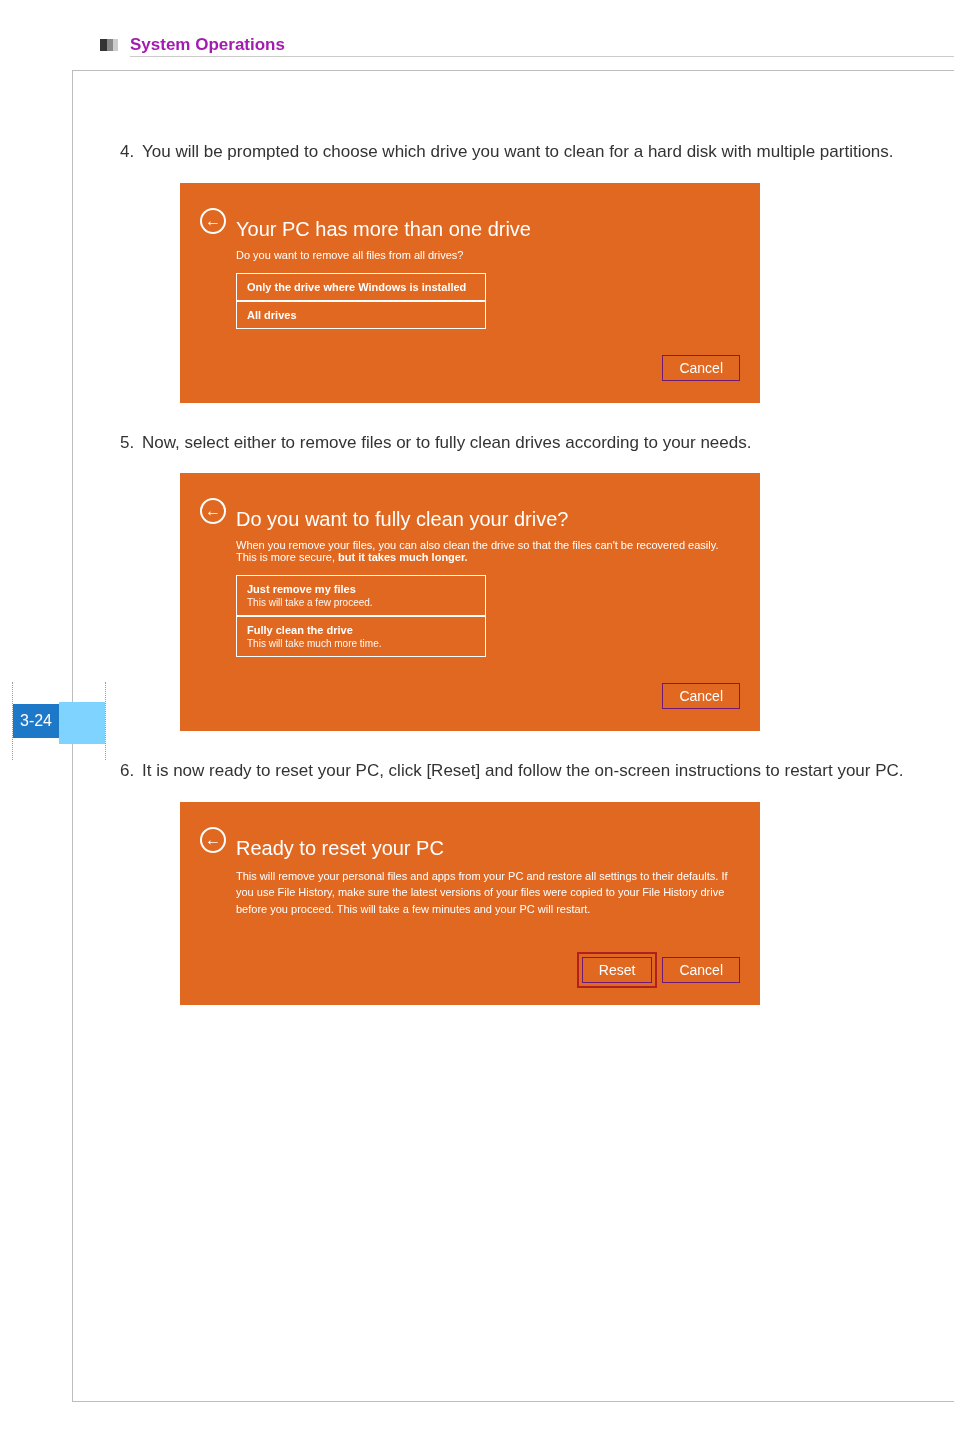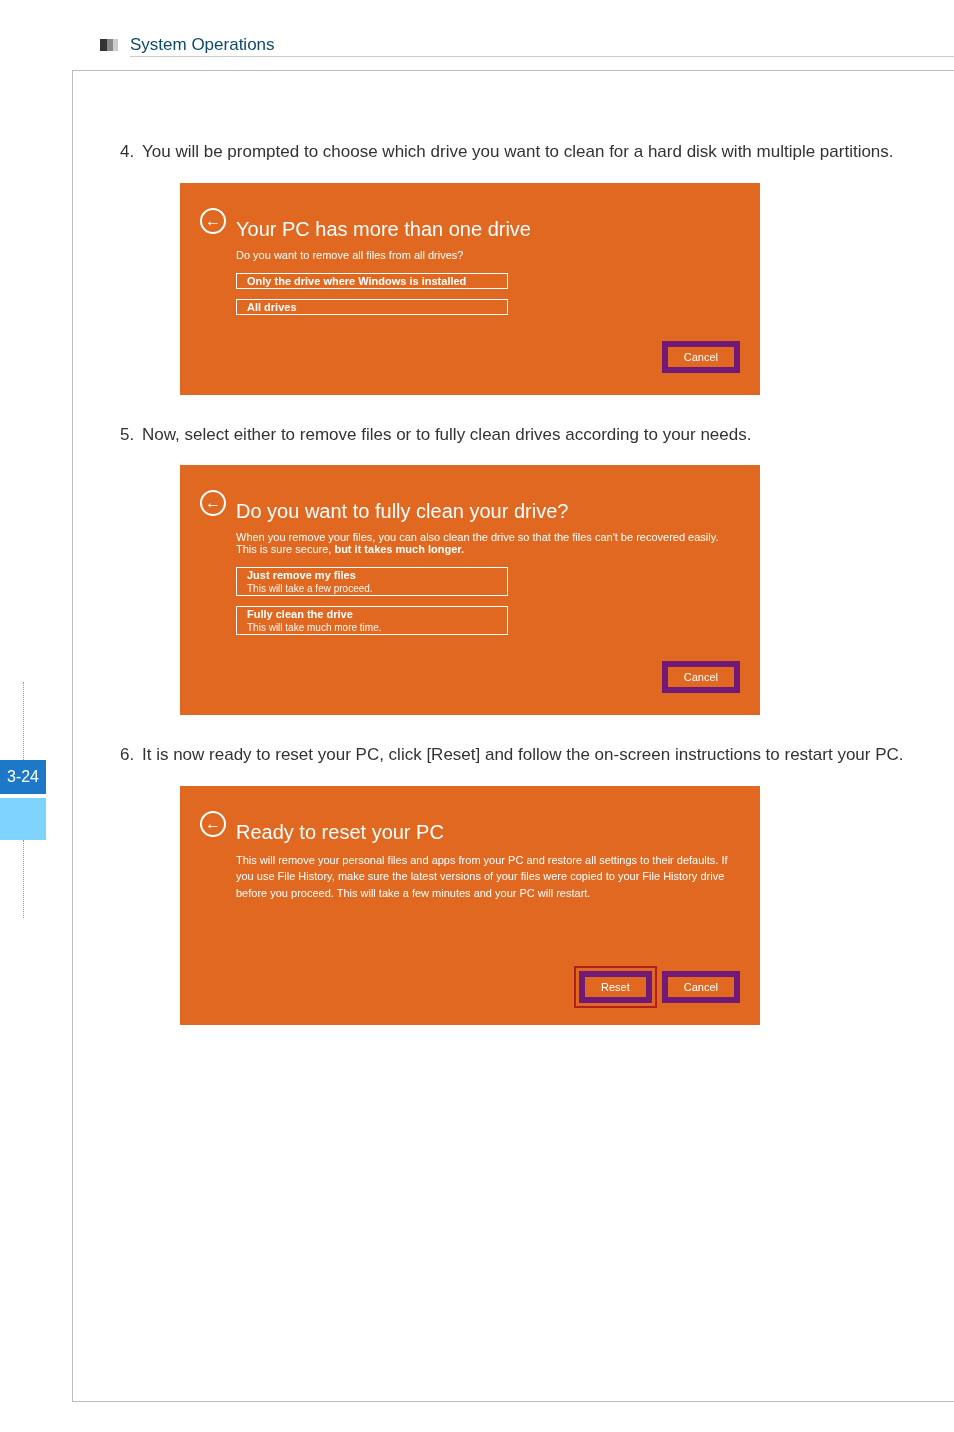--- a/index.html
+++ b/index.html
@@ -19,46 +19,46 @@
     align-items: center;
     gap: 12px;
   }
   .header-icon {
     width: 18px;
     height: 12px;
     background: linear-gradient(to right, #333 0%, #333 40%, #888 40%, #888 70%, #ccc 70%, #ccc 100%);
   }
   .header-title {
     font-size: 17px;
-    color: #0c4a6e;
-    font-weight: 400;
+    color: #a21caf;
+    font-weight: 700;
   }
   .main-border {
     position: absolute;
     top: 70px;
     left: 72px;
     right: 0;
     bottom: 30px;
     border: 1px solid #bdbdbd;
     border-right: none;
   }
   .top-rule {
     position: absolute;
     top: 56px;
     left: 130px;
     right: 0;
     height: 1px;
     background: #ccc;
   }
   .page-tab {
     position: absolute;
-    left: 0;
+    left: 12px;
     top: 682px;
     display: flex;
-    flex-direction: column;
+    flex-direction: row;
     align-items: center;
   }
   .dots {
     width: 1px;
     height: 78px;
     border-left: 1px dotted #999;
   }
   .page-num {
     background: #1e78c8;
     color: #fff;
@@ -125,57 +125,56 @@
   .panel-indent {
     margin-left: 36px;
   }
   .panel-sub {
     font-size: 11px;
     margin-bottom: 12px;
   }
   .panel-sub .bold { font-weight: bold; }
   .opt {
     border: 1px solid #fff;
-    padding: 1px 10px;
-    margin-bottom: 10px;
-    width: 272px;
+    padding: 7px 10px;
+    width: 250px;
     font-size: 11px;
     font-weight: bold;
   }
   .opt .optdesc {
     font-weight: normal;
     font-size: 10px;
     margin-top: 2px;
     opacity: 0.95;
   }
   .panel-link {
     font-size: 10px;
     opacity: 0.92;
   }
   .panel-actions {
     display: flex;
     justify-content: flex-end;
     gap: 10px;
     margin-top: 26px;
   }
   .pbtn {
-    border: 6px solid #701a75;
+    border: 1px solid #701a75;
     padding: 4px 16px;
-    font-size: 11px;
+    font-size: 14px;
     background: transparent;
     color: #fff;
   }
   .pbtn.highlight {
     outline: 2px solid #b02020;
     outline-offset: 3px;
   }
   .panel-body-text {
     font-size: 11px;
     line-height: 1.5;
-    margin-bottom: 70px;
+    margin-bottom: 40px;
   }
 </style>
 </head>
 <body>
 
 <div class="top-rule"></div>
 <div class="header-bar">
   <div class="header-icon"></div>
   <div class="header-title">System Operations</div>
 </div>
@@ -220,21 +219,21 @@
     </div>
 
     <div class="panel">
       <div class="panel-header">
         <div class="back-arrow">←</div>
         <div class="panel-title">Do you want to fully clean your drive?</div>
       </div>
       <div class="panel-indent">
         <div class="panel-sub">
           <span>When you remove your files, you can also clean the drive so that the files can't be recovered easily.</span>
-          <span>This is sure secure, </span><span class="bold">but it takes much longer.</span>
+          <span>This is more secure, </span><span class="bold">but it takes much longer.</span>
         </div>
         <div class="opt">
           <div>Just remove my files</div>
           <div class="optdesc">This will take a few proceed.</div>
         </div>
         <div class="opt">
           <div>Fully clean the drive</div>
           <div class="optdesc">This will take much more time.</div>
         </div>
       </div>

